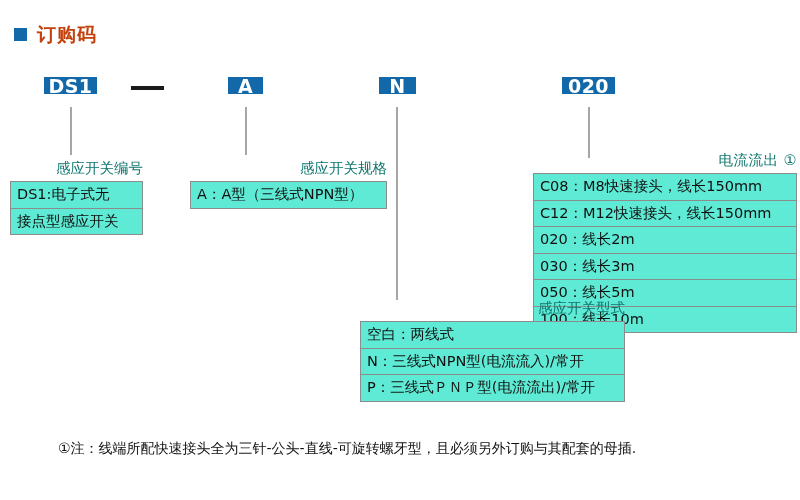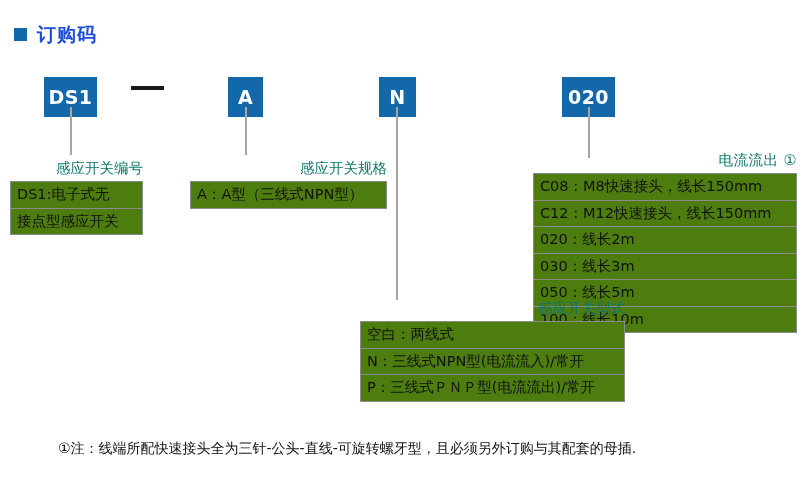--- a/index.html
+++ b/index.html
@@ -31,29 +31,29 @@
   }
   .head-marker {
     width: 13px;
     height: 13px;
     background: #1268a8;
     display: block;
   }
   .head-title {
     font-size: 19px;
     font-weight: bold;
-    color: #1d4ed8;
+    color: #c2410c;
     letter-spacing: 1px;
     line-height: 1;
   }
 
   
   .code-box {
     position: absolute;
-    height: 40px;
+    height: 17px;
     background: #1268a8;
     color: #ffffff;
     font-size: 19px;
     font-weight: bold;
     display: flex;
     align-items: center;
     justify-content: center;
     letter-spacing: 0.5px;
   }
   #box-ds1 { left: 44px;  top: 77px; width: 53px; }
@@ -91,21 +91,21 @@
     text-align: right;
   }
 
   
   .opt-table {
     position: absolute;
   }
   .opt-rows {
     border: 1px solid #8c8c8c;
     border-bottom: none;
-    background: #4d7c0f;
+    background: #5eead4;
   }
   .opt-row {
     border-bottom: 1px solid #8c8c8c;
     font-size: 14.5px;
     line-height: 1;
     padding: 5px 6px 6px 6px;
     white-space: nowrap;
     color: #111111;
   }
 

